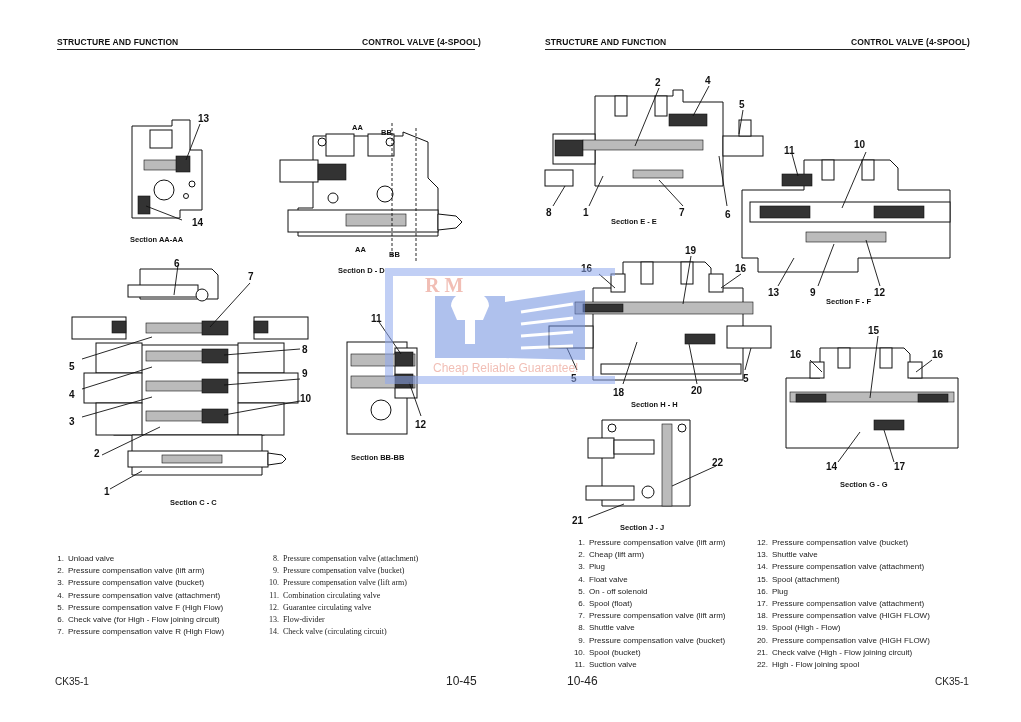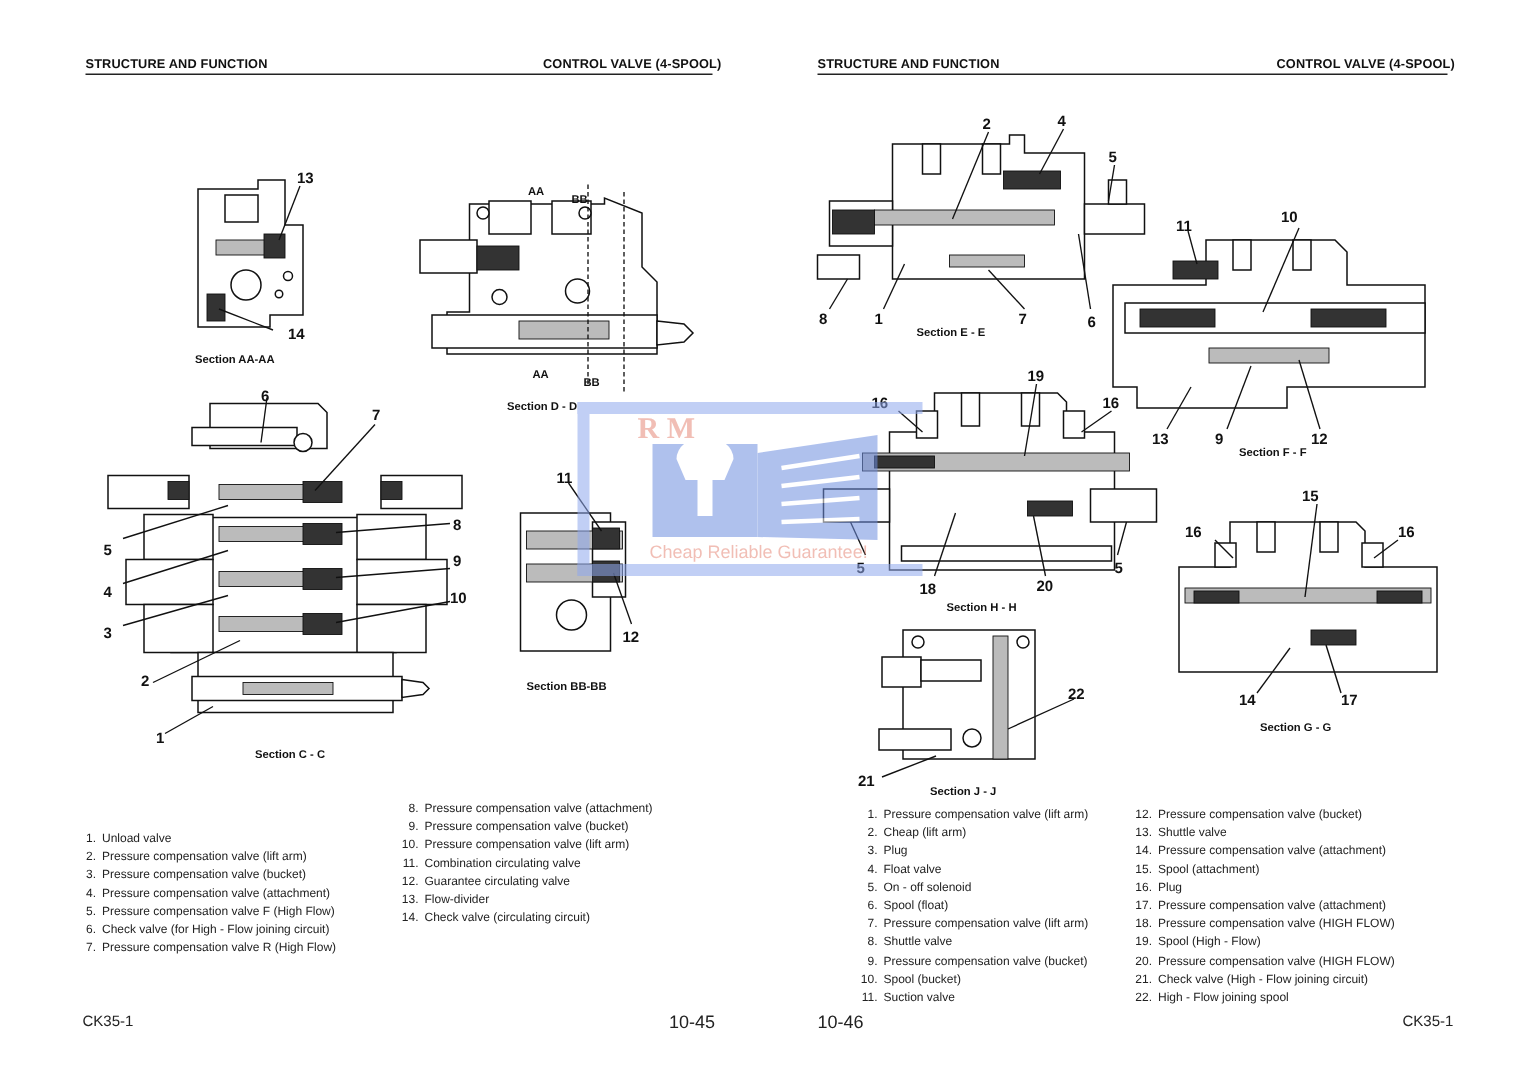--- a/index.html
+++ b/index.html
@@ -137,21 +137,21 @@
 
   <div class="legend" style="left:52px;top:553px;">
     <div class="row"><span class="num">1.</span><span>Unload valve</span></div>
     <div class="row"><span class="num">2.</span><span>Pressure compensation valve (lift arm)</span></div>
     <div class="row"><span class="num">3.</span><span>Pressure compensation valve (bucket)</span></div>
     <div class="row"><span class="num">4.</span><span>Pressure compensation valve (attachment)</span></div>
     <div class="row"><span class="num">5.</span><span>Pressure compensation valve F (High Flow)</span></div>
     <div class="row"><span class="num">6.</span><span>Check valve (for High - Flow joining circuit)</span></div>
     <div class="row"><span class="num">7.</span><span>Pressure compensation valve R (High Flow)</span></div>
   </div>
-  <div class="legend" style="left:267px;top:533px;">
+  <div class="legend" style="left:267px;top:553px;font-family:Liberation Serif, serif;">
     <div class="row"><span class="num">8.</span><span>Pressure compensation valve (attachment)</span></div>
     <div class="row"><span class="num">9.</span><span>Pressure compensation valve (bucket)</span></div>
     <div class="row"><span class="num">10.</span><span>Pressure compensation valve (lift arm)</span></div>
     <div class="row"><span class="num">11.</span><span>Combination circulating valve</span></div>
     <div class="row"><span class="num">12.</span><span>Guarantee circulating valve</span></div>
     <div class="row"><span class="num">13.</span><span>Flow-divider</span></div>
     <div class="row"><span class="num">14.</span><span>Check valve (circulating circuit)</span></div>
   </div>
 
   <div class="footer" style="left:55px;">CK35-1</div>
@@ -303,21 +303,21 @@
   <div class="row"><span class="num">15.</span><span>Spool (attachment)</span></div>
   <div class="row"><span class="num">16.</span><span>Plug</span></div>
   <div class="row"><span class="num">17.</span><span>Pressure compensation valve (attachment)</span></div>
   <div class="row"><span class="num">18.</span><span>Pressure compensation valve (HIGH FLOW)</span></div>
   <div class="row"><span class="num">19.</span><span>Spool (High - Flow)</span></div>
   <div class="row"><span class="num">20.</span><span>Pressure compensation valve (HIGH FLOW)</span></div>
   <div class="row"><span class="num">21.</span><span>Check valve (High - Flow joining circuit)</span></div>
   <div class="row"><span class="num">22.</span><span>High - Flow joining spool</span></div>
 </div>
 
-<div class="footer pg" style="left:545px;">10-46</div>
+<div class="footer pg" style="left:567px;">10-46</div>
 <div class="footer" style="left:935px;">CK35-1</div>
 
 <svg class="wm" viewBox="0 0 230 118" width="230" height="118" style="opacity:0.55;">
   <rect x="0" y="0" width="230" height="8" fill="#8fa8ee"></rect>
   <rect x="0" y="108" width="230" height="8" fill="#8fa8ee"></rect>
   <rect x="0" y="0" width="8" height="116" fill="#8fa8ee"></rect>
   <rect x="50" y="28" width="70" height="62" fill="#6f8fe0"></rect>
   <path d="M66,38 a18,14 0 0 1 38,0 l-6,14 l-8,0 l0,24 l-10,0 l0,-24 l-8,0 z" fill="#ffffff"></path>
   <path d="M120,34 L200,22 L200,92 L120,90 Z" fill="#6f8fe0"></path>
   <line x1="136" y1="44" x2="188" y2="36" stroke="#fff" stroke-width="3"></line>

